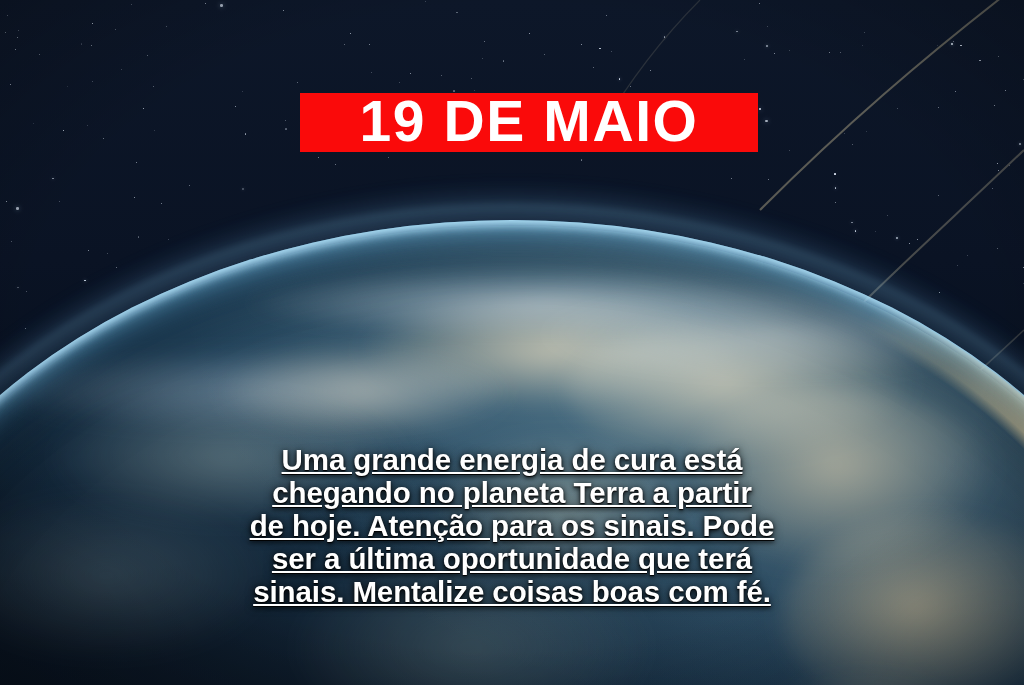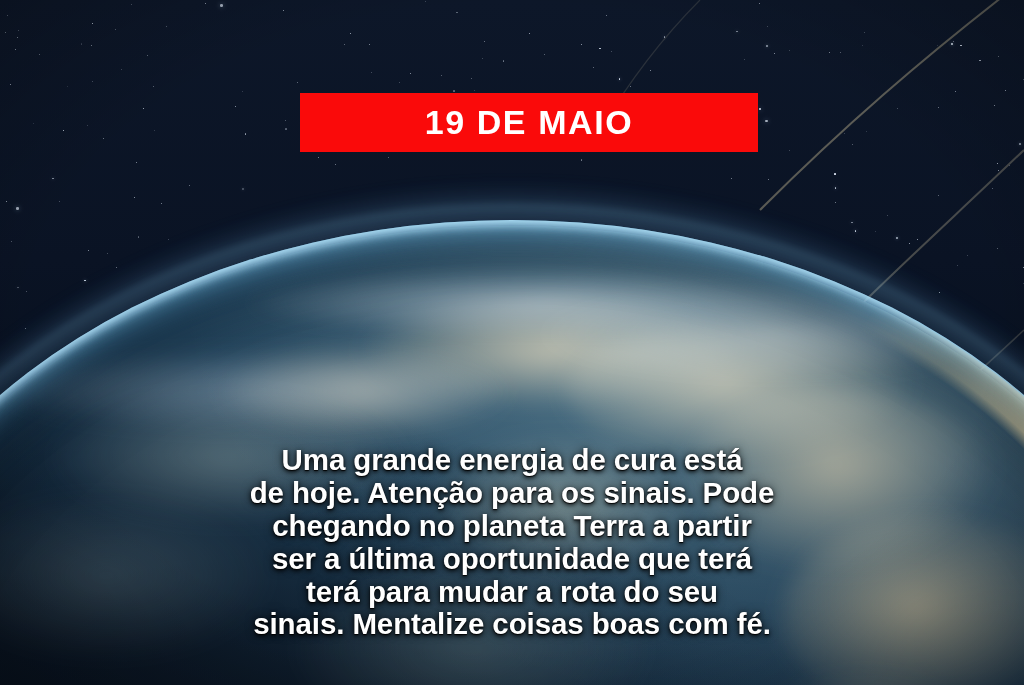--- a/index.html
+++ b/index.html
@@ -138,21 +138,21 @@
     top: 93px;
     width: 458px;
     height: 59px;
     background: #fa0a0a;
     display: flex;
     align-items: center;
     justify-content: center;
   }
   .date-badge-text {
     color: #ffffff;
-    font-size: 34px;
+    font-size: 57px;
     font-weight: 700;
     letter-spacing: 1.6px;
     line-height: 1;
     white-space: nowrap;
     font-family: "Liberation Sans", sans-serif;
     transform: translateY(-1px);
   }
 
   .headline {
     position: absolute;
@@ -180,21 +180,21 @@
     font-size: 29.5px;
     font-weight: 700;
     line-height: 1.115;
     letter-spacing: -0.1px;
     text-shadow:
       0 2px 4px rgba(0,0,0,0.85),
       0 0 10px rgba(0,0,0,0.65),
       0 1px 1px rgba(0,0,0,0.9);
     font-family: "Liberation Sans", sans-serif;
   }
-  .body-copy .bc-line { display: block; }
+  .body-copy .bc-line { display: block; text-decoration: underline; }
 
   .cta {
     position: absolute;
     left: 0;
     right: 0;
     top: 615px;
     text-align: center;
     color: #f2d91c;
     font-size: 33px;
     font-weight: 700;
@@ -423,22 +423,21 @@
 
   <div class="content">
 
     <div class="date-badge">
       <span class="date-badge-text">19 DE MAIO</span>
     </div>
 
 
     <div class="body-copy">
       <span class="bc-line">Uma grande energia de cura está</span>
+      <span class="bc-line">chegando no planeta Terra a partir</span>
       <span class="bc-line">de hoje. Atenção para os sinais. Pode</span>
-      <span class="bc-line">chegando no planeta Terra a partir</span>
       <span class="bc-line">ser a última oportunidade que terá</span>
-      <span class="bc-line">terá para mudar a rota do seu</span>
       <span class="bc-line">sinais. Mentalize coisas boas com fé.</span>
     </div>
 
 
   </div>
 </div>
 
 </body></html>

